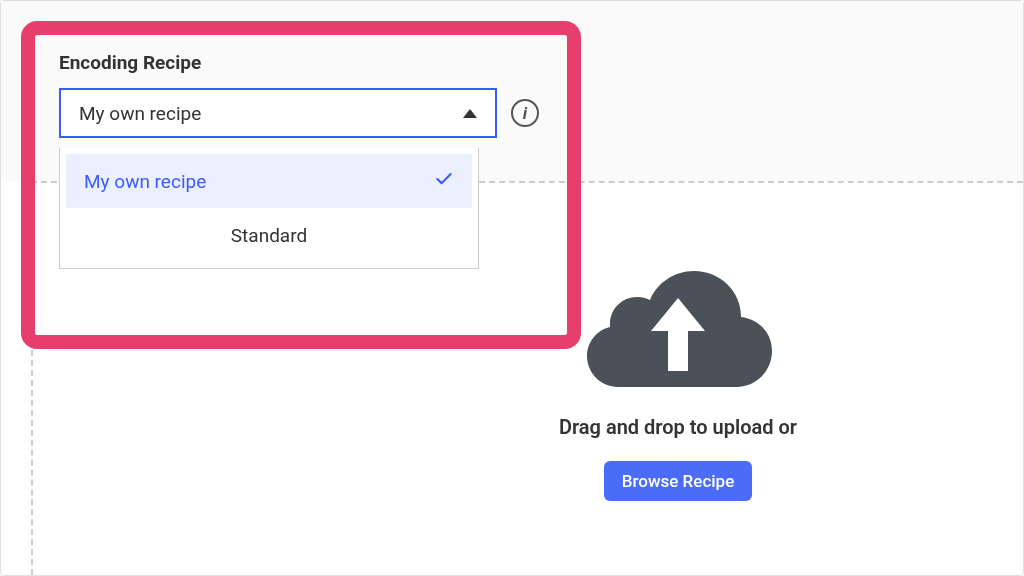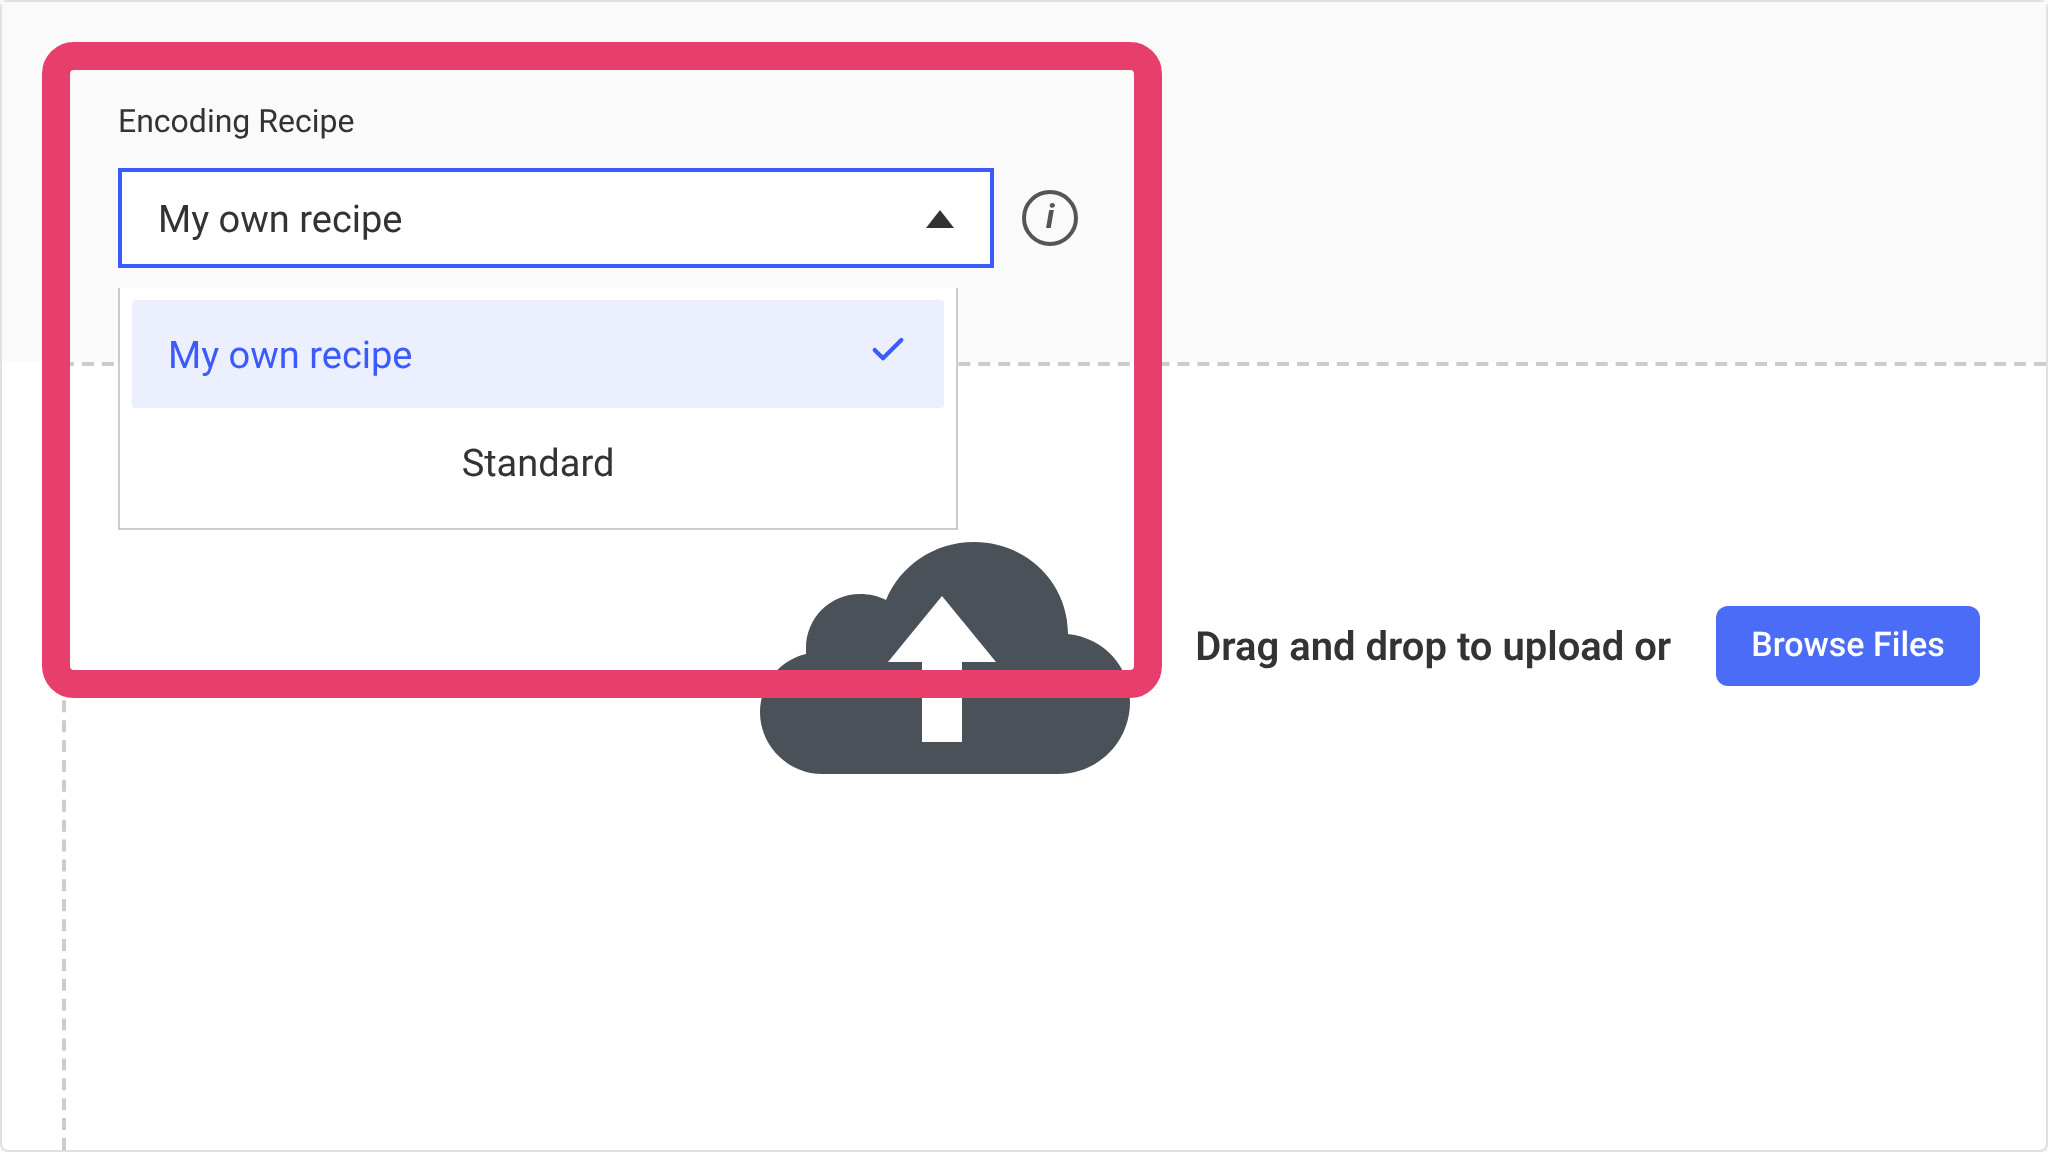--- a/index.html
+++ b/index.html
@@ -38,22 +38,22 @@
       z-index: 50;
     }
     .recipe-section {
       position: absolute;
       top: 50px;
       left: 58px;
       width: 480px;
       z-index: 10;
     }
     .recipe-label {
-      font-size: 16px;
-      font-weight: 400;
+      font-size: 19px;
+      font-weight: 700;
       color: #333;
       margin-bottom: 14px;
     }
     .recipe-row {
       display: flex;
       align-items: center;
       gap: 14px;
     }
     .select-control {
       flex: 1;
@@ -130,21 +130,21 @@
       display: flex;
       flex-direction: column;
       align-items: center;
       justify-content: flex-start;
       padding-top: 70px;
       gap: 18px;
     }
     .upload-inner {
       margin-left: 300px;
       display: flex;
-      flex-direction: row;
+      flex-direction: column;
       align-items: center;
       gap: 22px;
     }
     .cloud-icon {
       width: 210px;
       height: 140px;
     }
     .upload-text {
       font-size: 20px;
       font-weight: 600;
@@ -200,17 +200,17 @@
 
   <div class="upload-area">
     <div class="upload-inner">
       <div class="cloud-icon">
         <svg width="210" height="140" viewBox="0 0 210 140">
           <path fill="#4a5158" d="M 168 64 C 168 38 147 18 121 18 C 101 18 84 30 77 47 C 73 45 69 44 64 44 C 49 44 37 56 37 71 C 37 72 37 73 37 74 C 24 77 14 89 14 103 C 14 120 28 134 45 134 L 163 134 C 183 134 199 118 199 98 C 199 80 186 66 168 64 Z"></path>
           <path fill="#ffffff" d="M 105 45 L 78 78 L 95 78 L 95 118 L 115 118 L 115 78 L 132 78 Z"></path>
         </svg>
       </div>
       <div class="upload-text">Drag and drop to upload or</div>
-      <button class="browse-btn">Browse Files</button>
+      <button class="browse-btn">Browse Recipe</button>
     </div>
   </div>
 
 </div>
 
 </body></html>

